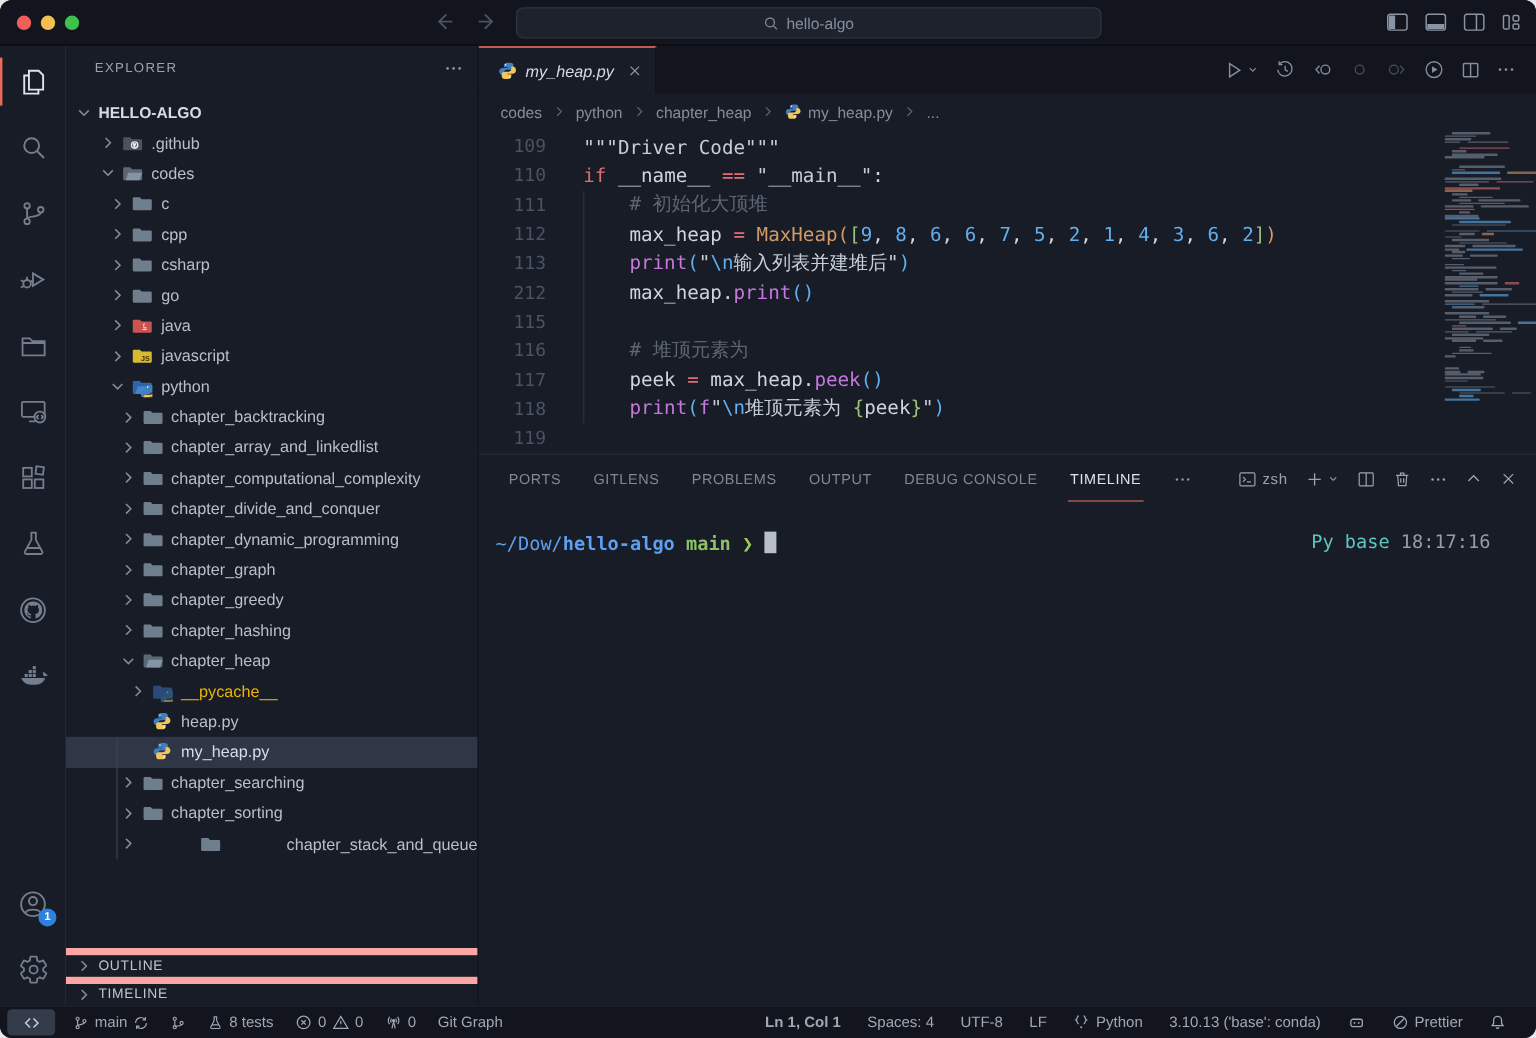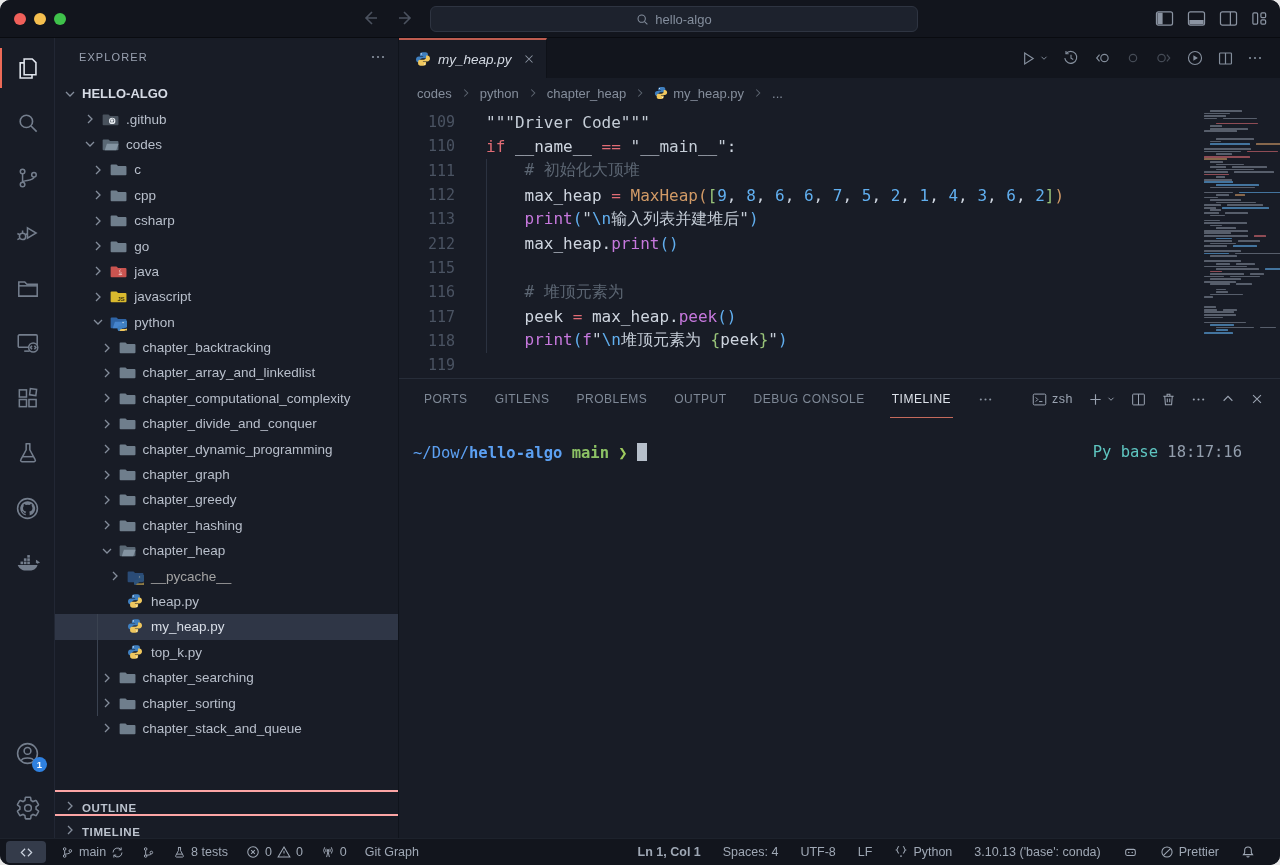--- a/index.html
+++ b/index.html
@@ -23,24 +23,24 @@
 .badge { position:absolute; right:8px; bottom:6px; width:15px; height:15px; border-radius:50%; background:#2f81e0; color:#fff; font-size:9.5px; display:flex; align-items:center; justify-content:center; font-weight:bold;}
 
 .sidebar { width:344px; background:#181c26; border-right:1px solid #10141c; position:relative; flex:none; font-size:13.5px; color:#b8bfcb; overflow:hidden;}
 .sb-header { height:37px; display:flex; align-items:center; padding:0 12px 0 24px; color:#9aa2b1; font-size:11px; letter-spacing:1.1px; }
 .sb-header .dots { margin-left:auto; color:#8b94a2; }
 .tree { position:absolute; top:43px; left:0; right:0; }
 .row { height:25.4px; display:flex; align-items:center; position:relative; white-space:nowrap;}
 .row.selected { background:#2f3646; color:#d7dde6;}
 .row .chev { width:16px; height:16px; color:#848d9b; flex:none; margin-right:4px;}
 .row .ficon { width:17px; height:17px; flex:none; margin-right:7px; position:relative; top:0px;}
-.row.dim .lbl { color:#a3a3a3; }
+.row.dim .lbl { color:#eab308; }
 .root-row { font-weight:bold; color:#d6dbe5; font-size:13px; }
 .sections { position:absolute; left:0; right:0; bottom:0;}
-.section { height:24px; border-top:2px solid #fca5a5; display:flex; align-items:flex-end; padding-left:7px; font-weight:bold; font-size:11.5px; color:#bdc4cf; letter-spacing:.6px;}
+.section { height:24px; border-top:6px solid #fca5a5; display:flex; align-items:center; padding-left:7px; font-weight:normal; font-size:11.5px; color:#bdc4cf; letter-spacing:.6px;}
 .section .chev { width:16px; height:16px; color:#848d9b; margin-right:4px;}
 .guide { position:absolute; width:1px; background:#3a4250; }
 
 .editor { flex:1; display:flex; flex-direction:column; background:#181c26; position:relative;}
 .tabbar { height:40px; background:#12151d; display:flex; flex:none; position:relative;}
 .tab { width:148px; background:#181c26; border-top:2px solid #bd5c50; border-right:1px solid #0e1118; display:flex; align-items:center; padding:0 10px 0 16px; gap:7px; font-size:13.5px; color:#d5dbe4; font-style:italic;}
 .tab .close { margin-left:auto; color:#8b93a1; font-style:normal;}
 .editor-actions { margin-left:auto; display:flex; align-items:center; gap:13px; padding-right:17px; color:#848e9c;}
 .editor-actions .dim { opacity:.45; }
 .breadcrumbs { height:30px; display:flex; align-items:center; padding-left:18px; gap:7px; font-size:13px; color:#848d9b; flex:none;}
@@ -530,32 +530,20 @@
             <span class="ficon">
               <svg width="16" height="16" viewBox="0 0 16 16">
                 <path fill="#3f7fbf" d="M7.9 1.2c-1.9 0-3 .8-3 2.2v1.7h3.2v.5H3.7C2.2 5.6 1 6.8 1 8.5s1.2 3 2.7 3h1.2V9.7c0-1.4 1.2-2.5 2.6-2.5h3.4c1.1 0 2-.9 2-2V3.4c0-1.3-1.1-2.2-2.3-2.2z"></path>
                 <path fill="#efc75e" d="M8.1 14.8c1.9 0 3-.8 3-2.2v-1.7H7.9v-.5h4.4c1.5 0 2.7-1.2 2.7-2.9s-1.2-3-2.7-3h-1.2v1.8c0 1.4-1.2 2.5-2.6 2.5H5.1c-1.1 0-2 .9-2 2v1.8c0 1.3 1.1 2.2 2.3 2.2z"></path>
                 <circle cx="6.3" cy="2.9" r=".6" fill="#fff"></circle>
                 <circle cx="9.7" cy="13.1" r=".6" fill="#fff"></circle>
               </svg>
             </span>
             <span class="lbl">my_heap.py</span>
           </div>
-          <div class="row" style="padding-left: 51.9px;">
-            <span class="chev"></span>
-            <span class="ficon">
-              <svg width="16" height="16" viewBox="0 0 16 16">
-                <path fill="#3f7fbf" d="M7.9 1.2c-1.9 0-3 .8-3 2.2v1.7h3.2v.5H3.7C2.2 5.6 1 6.8 1 8.5s1.2 3 2.7 3h1.2V9.7c0-1.4 1.2-2.5 2.6-2.5h3.4c1.1 0 2-.9 2-2V3.4c0-1.3-1.1-2.2-2.3-2.2z"></path>
-                <path fill="#efc75e" d="M8.1 14.8c1.9 0 3-.8 3-2.2v-1.7H7.9v-.5h4.4c1.5 0 2.7-1.2 2.7-2.9s-1.2-3-2.7-3h-1.2v1.8c0 1.4-1.2 2.5-2.6 2.5H5.1c-1.1 0-2 .9-2 2v1.8c0 1.3 1.1 2.2 2.3 2.2z"></path>
-                <circle cx="6.3" cy="2.9" r=".6" fill="#fff"></circle>
-                <circle cx="9.7" cy="13.1" r=".6" fill="#fff"></circle>
-              </svg>
-            </span>
-            <span class="lbl">top_k.py</span>
-          </div>
           <div class="row" style="padding-left: 43.6px;">
             <span class="chev">
               <svg width="16" height="16" viewBox="0 0 16 16" fill="none" stroke="currentColor" stroke-width="1.3">
                 <path d="M6 4l4 4-4 4"></path>
               </svg>
             </span>
             <span class="ficon">
               <svg width="17" height="17" viewBox="0 0 16 16">
                 <path fill="#6f7e8c" d="M1.5 3.2h4.6l1.5 1.5h7a.9.9 0 0 1 .9.9v6.9a.9.9 0 0 1-.9.9H1.5a.9.9 0 0 1-.9-.9v-8.4a.9.9 0 0 1 .9-.9z"></path>
               </svg>
@@ -568,21 +556,21 @@
                 <path d="M6 4l4 4-4 4"></path>
               </svg>
             </span>
             <span class="ficon">
               <svg width="17" height="17" viewBox="0 0 16 16">
                 <path fill="#6f7e8c" d="M1.5 3.2h4.6l1.5 1.5h7a.9.9 0 0 1 .9.9v6.9a.9.9 0 0 1-.9.9H1.5a.9.9 0 0 1-.9-.9v-8.4a.9.9 0 0 1 .9-.9z"></path>
               </svg>
             </span>
             <span class="lbl">chapter_sorting</span>
           </div>
-          <div class="row" style="padding-left: 43.6px;">
+          <div class="row" style="padding-left: 43.6px; justify-content: space-between;">
             <span class="chev">
               <svg width="16" height="16" viewBox="0 0 16 16" fill="none" stroke="currentColor" stroke-width="1.3">
                 <path d="M6 4l4 4-4 4"></path>
               </svg>
             </span>
             <span class="ficon">
               <svg width="17" height="17" viewBox="0 0 16 16">
                 <path fill="#6f7e8c" d="M1.5 3.2h4.6l1.5 1.5h7a.9.9 0 0 1 .9.9v6.9a.9.9 0 0 1-.9.9H1.5a.9.9 0 0 1-.9-.9v-8.4a.9.9 0 0 1 .9-.9z"></path>
               </svg>
             </span>

